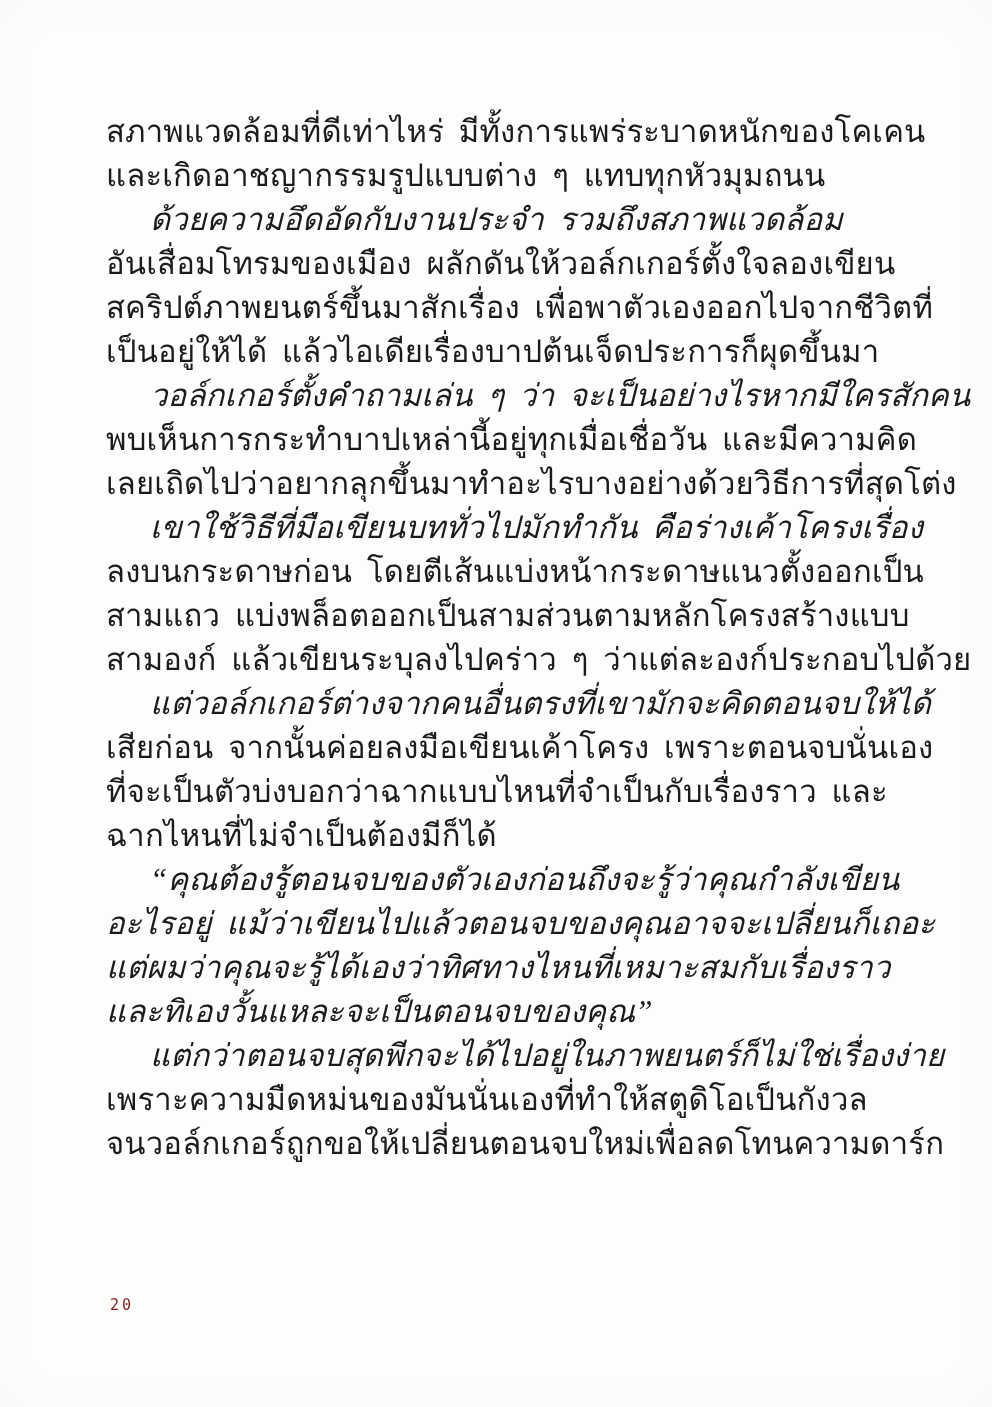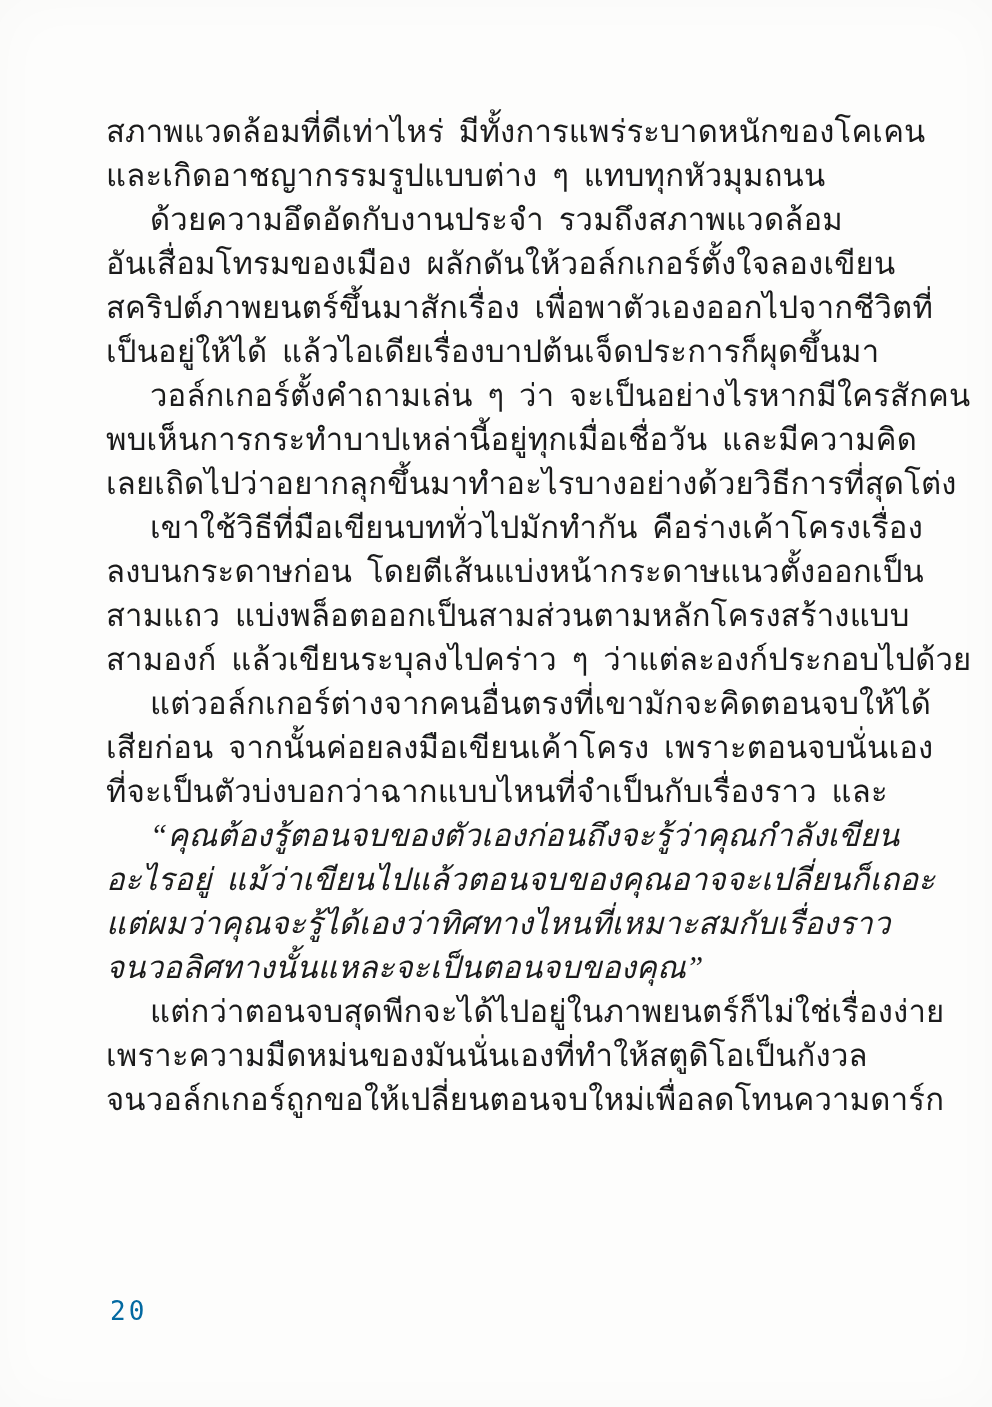--- a/index.html
+++ b/index.html
@@ -36,32 +36,33 @@
   }
   .line {
     font-size: 31px;
     line-height: 44px;
     white-space: nowrap;
     word-spacing: 0.22em;
     letter-spacing: 0.2px;
   }
   .line.indent {
     padding-left: 44px;
+    font-style: italic;
   }
   .line.italic {
     font-style: italic;
   }
   .page-number {
     position: absolute;
     left: 110px;
     top: 1296px;
     font-family: "DejaVu Sans Mono", monospace;
-    font-size: 26px;
+    font-size: 15px;
     letter-spacing: 3px;
-    color: #0369a1;
+    color: #7f1d1d;
   }
 </style>
 </head>
 <body>
 
 <div class="page">
   <div class="text-block">
       <div class="line">สภาพแวดล้อมที่ดีเท่าไหร่ มีทั้งการแพร่ระบาดหนักของโคเคน</div>
       <div class="line">และเกิดอาชญากรรมรูปแบบต่าง ๆ แทบทุกหัวมุมถนน</div>
       <div class="line indent">ด้วยความอึดอัดกับงานประจำ รวมถึงสภาพแวดล้อม</div>
@@ -71,22 +72,23 @@
       <div class="line indent">วอล์กเกอร์ตั้งคำถามเล่น ๆ ว่า จะเป็นอย่างไรหากมีใครสักคน</div>
       <div class="line">พบเห็นการกระทำบาปเหล่านี้อยู่ทุกเมื่อเชื่อวัน และมีความคิด</div>
       <div class="line">เลยเถิดไปว่าอยากลุกขึ้นมาทำอะไรบางอย่างด้วยวิธีการที่สุดโต่ง</div>
       <div class="line indent">เขาใช้วิธีที่มือเขียนบททั่วไปมักทำกัน คือร่างเค้าโครงเรื่อง</div>
       <div class="line">ลงบนกระดาษก่อน โดยตีเส้นแบ่งหน้ากระดาษแนวตั้งออกเป็น</div>
       <div class="line">สามแถว แบ่งพล็อตออกเป็นสามส่วนตามหลักโครงสร้างแบบ</div>
       <div class="line">สามองก์ แล้วเขียนระบุลงไปคร่าว ๆ ว่าแต่ละองก์ประกอบไปด้วย</div>
       <div class="line indent">แต่วอล์กเกอร์ต่างจากคนอื่นตรงที่เขามักจะคิดตอนจบให้ได้</div>
       <div class="line">เสียก่อน จากนั้นค่อยลงมือเขียนเค้าโครง เพราะตอนจบนั่นเอง</div>
       <div class="line">ที่จะเป็นตัวบ่งบอกว่าฉากแบบไหนที่จำเป็นกับเรื่องราว และ</div>
+      <div class="line">ฉากไหนที่ไม่จำเป็นต้องมีก็ได้</div>
       <div class="line indent italic">“คุณต้องรู้ตอนจบของตัวเองก่อนถึงจะรู้ว่าคุณกำลังเขียน</div>
       <div class="line italic">อะไรอยู่ แม้ว่าเขียนไปแล้วตอนจบของคุณอาจจะเปลี่ยนก็เถอะ</div>
       <div class="line italic">แต่ผมว่าคุณจะรู้ได้เองว่าทิศทางไหนที่เหมาะสมกับเรื่องราว</div>
-      <div class="line italic">จนวอลิศทางนั้นแหละจะเป็นตอนจบของคุณ”</div>
+      <div class="line italic">และทิเองวั้นแหละจะเป็นตอนจบของคุณ”</div>
       <div class="line indent">แต่กว่าตอนจบสุดพีกจะได้ไปอยู่ในภาพยนตร์ก็ไม่ใช่เรื่องง่าย</div>
       <div class="line">เพราะความมืดหม่นของมันนั่นเองที่ทำให้สตูดิโอเป็นกังวล</div>
       <div class="line">จนวอล์กเกอร์ถูกขอให้เปลี่ยนตอนจบใหม่เพื่อลดโทนความดาร์ก</div>
     </div>
   <div class="page-number">20</div>
 </div>
 
 </body></html>

